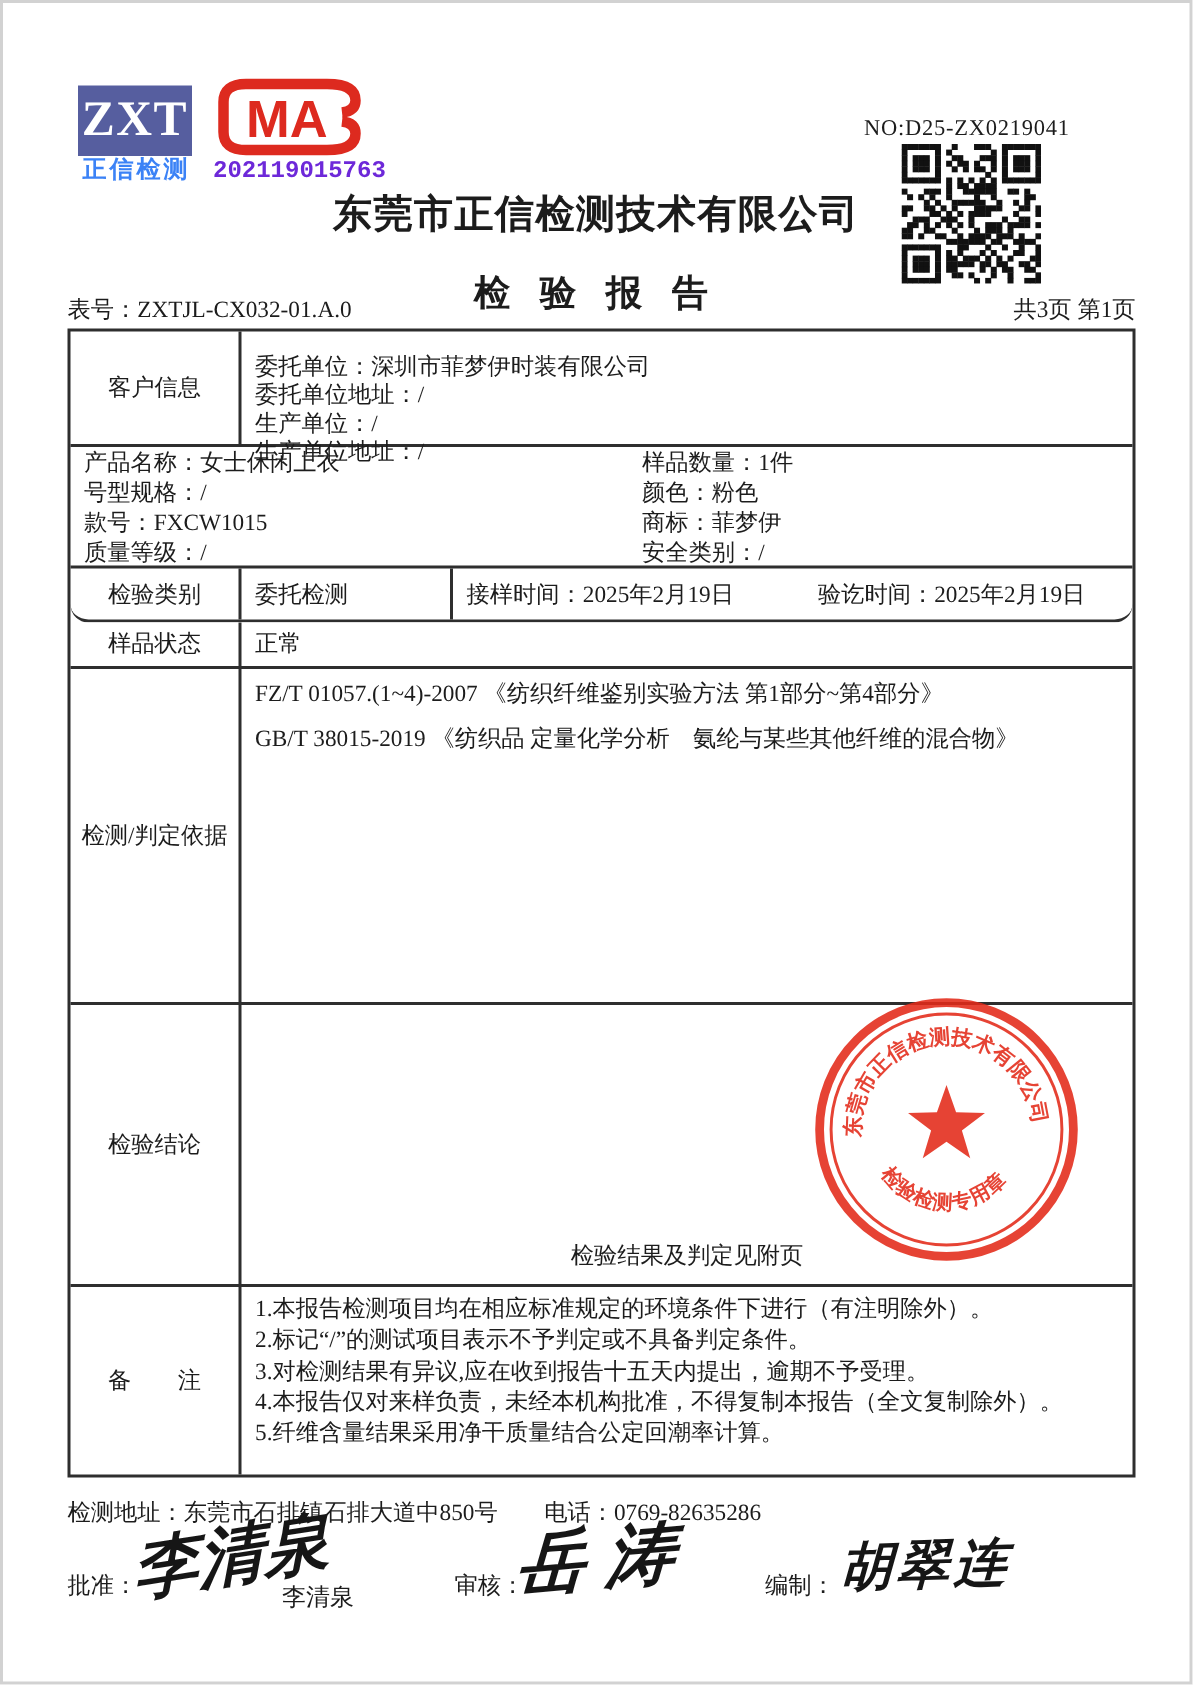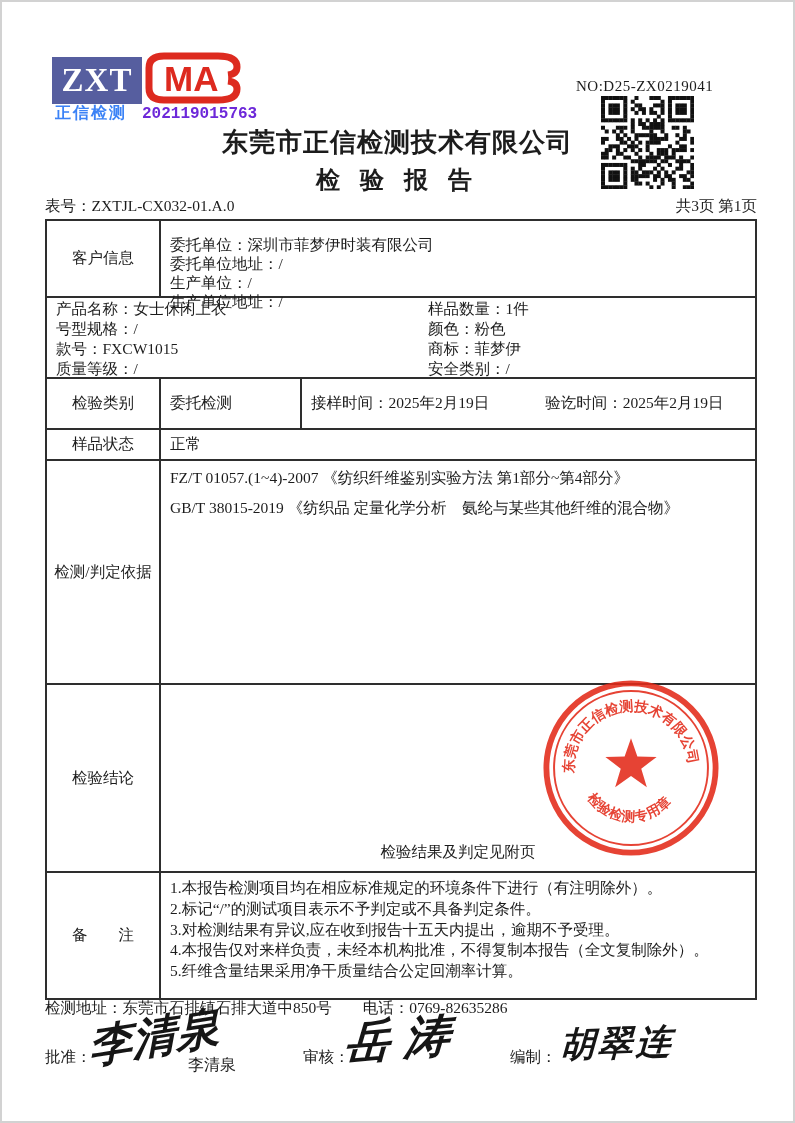--- a/index.html
+++ b/index.html
@@ -3,42 +3,42 @@
 <meta charset="utf-8">
 <style>
   html,body{margin:0;padding:0;background:#e9e9e9;}
   .page{
     position:relative;width:795px;height:1123px;margin:0 auto;background:#fff;
     font-family:"Liberation Serif","DejaVu Serif",serif;color:#1c1c1c;
     box-shadow:inset 0 0 0 2px #d2d2d2;overflow:hidden;
   }
   .abs{position:absolute;}
   
-  .zxt-box{left:52px;top:57px;width:90px;height:47px;background:#565E9F;
+  .zxt-box{left:52px;top:57px;width:76px;height:47px;background:#565E9F;
     display:flex;align-items:center;justify-content:center;}
   .zxt-box span{color:#fff;font-size:33px;font-weight:700;font-family:"Liberation Serif",serif;letter-spacing:1px;}
   .zxt-cap{left:55px;top:103px;color:#3b82f6;font-weight:700;font-size:16px;letter-spacing:2px;font-family:"Liberation Sans",sans-serif;}
   .cma{left:142px;top:50px;}
   .cma-num{left:142px;top:105px;color:#6d28d9;font-weight:700;font-size:16px;font-family:Liberation Mono, monospace;}
   .report-no{left:576px;top:78px;font-size:15px;letter-spacing:0.5px;}
   .qr{left:601px;top:96px;}
   .title1{left:0;top:125px;width:100%;text-align:center;font-size:26px;font-weight:700;letter-spacing:1px;}
-  .title2{left:0;top:164px;width:100%;text-align:center;font-size:24px;font-weight:700;letter-spacing:7px;}
+  .title2{left:0;top:179px;width:100%;text-align:center;font-size:24px;font-weight:700;letter-spacing:7px;}
   .form-line{left:45px;top:196px;width:712px;display:flex;justify-content:space-between;font-size:15.5px;}
   
   .tbl{left:45px;top:219px;width:712px;border:2px solid #2e2e2e;box-sizing:border-box;}
   .row{display:flex;border-bottom:2px solid #2e2e2e;box-sizing:border-box;}
   .row:last-child{border-bottom:none;}
   .lbl{width:114px;flex:none;border-right:2px solid #2e2e2e;display:flex;align-items:center;justify-content:center;
        font-size:15.5px;text-align:center;box-sizing:border-box;}
   .cnt{flex:1;padding:2px 9px;font-size:15.5px;box-sizing:border-box;min-width:0;}
   .r1{height:77px;} .r1 .cnt{line-height:19px;padding-top:14px;}
   .r2{height:81px;} .r2 .cnt{display:flex;line-height:20px;padding-top:1px;}
   .r2 .col-l{width:372px;flex:none;} .r2 .col-r{flex:1;}
-  .r3{height:51px;} .r3 .cnt{padding:0;display:flex;align-items:stretch;}
+  .r3{height:36px;border-radius:12px;} .r3 .cnt{padding:0;display:flex;align-items:stretch;}
   .r3 .tcell{display:flex;align-items:center;padding:0 9px;box-sizing:border-box;}
   .r3 .tcell.v{width:141px;flex:none;border-right:2px solid #2e2e2e;}
   .r3 .times{display:flex;align-items:center;gap:56px;flex:1;}
   .r4{height:31px;} .r4 .cnt{display:flex;align-items:center;}
   .r5{height:224px;} .r5 .cnt{display:flex;flex-direction:column;line-height:30px;}
   .r6{height:188px;} .r6 .cnt{position:relative;}
   .r6 .attach-note{position:absolute;bottom:8px;left:0;width:100%;text-align:center;font-size:15.5px;}
   .r6 .stamp{position:absolute;left:380px;top:-7px;}
   .r7{height:125px;} .r7 .cnt{line-height:20.8px;padding-top:5px;}
   

